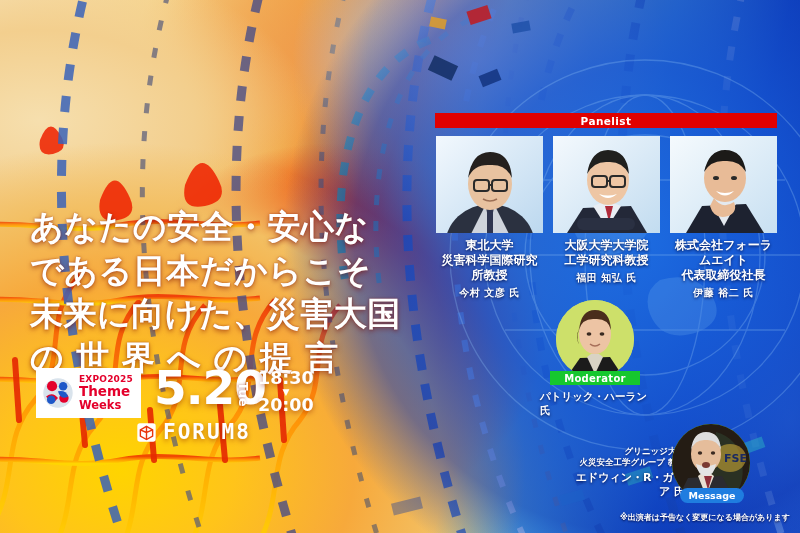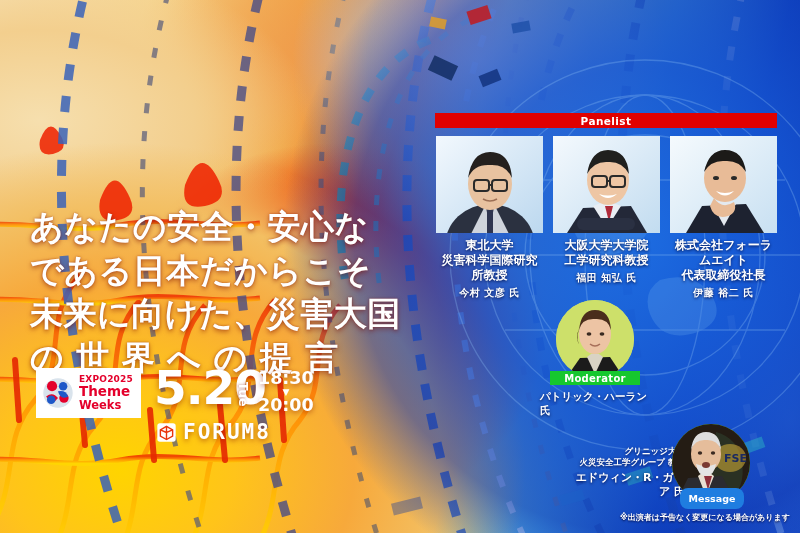--- a/index.html
+++ b/index.html
@@ -63,21 +63,21 @@
   }
   .date-dow{
     position:absolute;left:200px;top:14px;color:#fff;font-size:12.5px;font-weight:700;
     writing-mode:vertical-rl;text-orientation:mixed;letter-spacing:0px;
     text-shadow:0 1px 3px rgba(130,15,0,.5);
   }
   .time-col{position:absolute;left:222px;top:2px;color:#fff;text-align:center;line-height:1.0;}
   .time-col .t{font-size:17.5px;font-weight:700;text-shadow:0 2px 5px rgba(130,15,0,.5);}
   .time-col .arrow{font-size:9px;line-height:7px;margin:1px 0;}
 
-  .forum8{position:absolute;left:156px;top:420px;display:flex;align-items:center;gap:6px;}
+  .forum8{position:absolute;left:136px;top:420px;display:flex;align-items:center;gap:6px;}
   .f8-cube{width:21px;height:21px;}
   .f8-word{color:#fff;font-size:21px;font-weight:700;letter-spacing:2px;
     font-family:"DejaVu Sans Mono","Liberation Mono",monospace;
     text-shadow:0 2px 5px rgba(130,15,0,.5);}
 
   
   .panel-banner{
     position:absolute;left:435px;top:113px;width:342px;height:15px;background:#e00000;
     display:flex;align-items:center;justify-content:center;
     color:#fff;font-size:10.5px;font-weight:700;letter-spacing:.4px;
@@ -111,21 +111,21 @@
   .gallia{position:absolute;left:575px;top:424px;width:225px;height:80px;}
   .g-photo{
     position:absolute;left:97px;top:0;width:78px;height:78px;border-radius:50%;
     overflow:hidden;background:#84cc16;
   }
   .g-text{position:absolute;left:0;top:22px;width:110px;text-align:right;color:#fff;
     line-height:1.3;text-shadow:0 1px 3px rgba(0,10,60,.95);}
   .g-org{font-size:8.5px;font-weight:700;}
   .g-name{font-size:11px;font-weight:700;margin-top:3px;}
   .g-badge{
-    position:absolute;left:105px;top:64px;width:64px;height:21px;border-radius:8px;
+    position:absolute;left:105px;top:64px;width:64px;height:15px;border-radius:8px;
     background:#1f7de0;color:#fff;font-size:9.5px;font-weight:700;
     display:flex;align-items:center;justify-content:center;
   }
   .disclaimer{
     position:absolute;left:620px;top:512px;color:#fff;font-size:8px;font-weight:700;
     text-shadow:0 1px 2px rgba(0,10,60,.95);white-space:nowrap;
   }
 </style>
 </head>
 <body>

